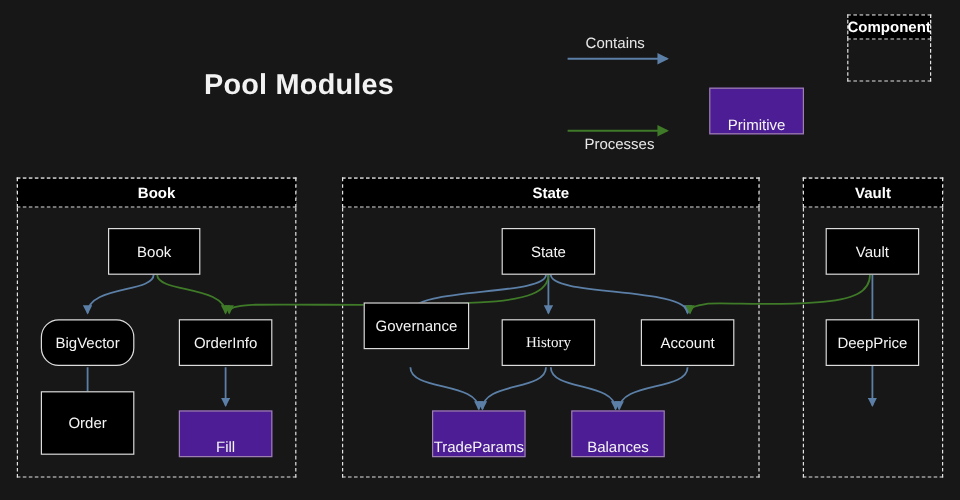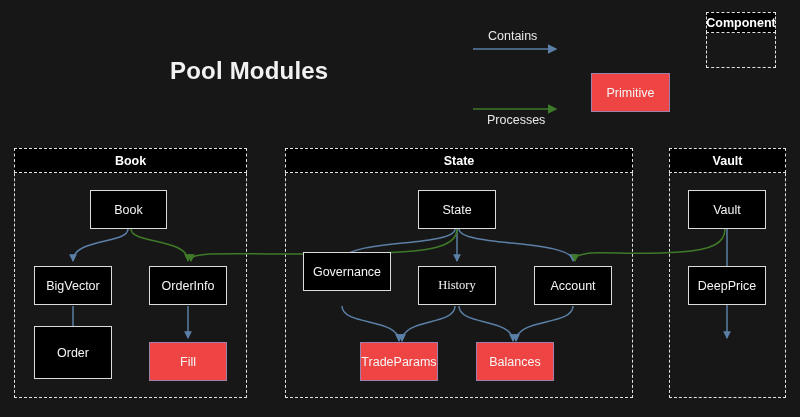--- a/index.html
+++ b/index.html
@@ -38,22 +38,23 @@
     color:#f5f5f5;
     font-size:12.5px;
     white-space:nowrap;
     z-index:5;
   }
   .node.module{
     background:#000000;
     border:1.4px solid #dcdcdc;
   }
   .node.primitive{
-    background:#ef4444;
+    background:#4c1d95;
     border:1.4px solid #9d80ab;
+    align-items:flex-end;
   }
 
   
   .group{
     position:absolute;
     box-sizing:border-box;
     border:1.6px dashed #e3e3e3;
     background:transparent;
     z-index:1;
   }
@@ -171,21 +172,21 @@
 
       <path d="M 457 229 C 457 243 440 250 400 252 C 330 256 260 253 210 254 C 196 255 191 256 191 261" stroke="#3f7a28" marker-end="url(#arrow-green)"></path>
 
       <path d="M 725 229 C 725 243 712 250 680 252 C 640 255 610 252 590 253 C 578 255 575 256 575 261" stroke="#3f7a28" marker-end="url(#arrow-green)"></path>
     </g>
   </svg>
 
   <div class="node module" style="left:90px;top:190px;width:77px;height:39px;">
     <span>Book</span>
   </div>
-  <div class="node module" style="left:34px;top:266px;width:78px;height:39px;">
+  <div class="node module" style="left:34px;top:266px;width:78px;height:39px;border-radius:15px;">
     <span>BigVector</span>
   </div>
   <div class="node module" style="left:149px;top:266px;width:78px;height:39px;">
     <span>OrderInfo</span>
   </div>
   <div class="node module" style="left:34px;top:326px;width:78px;height:53px;">
     <span>Order</span>
   </div>
   <div class="node primitive" style="left:149px;top:342px;width:78px;height:39px;">
     <span>Fill</span>

